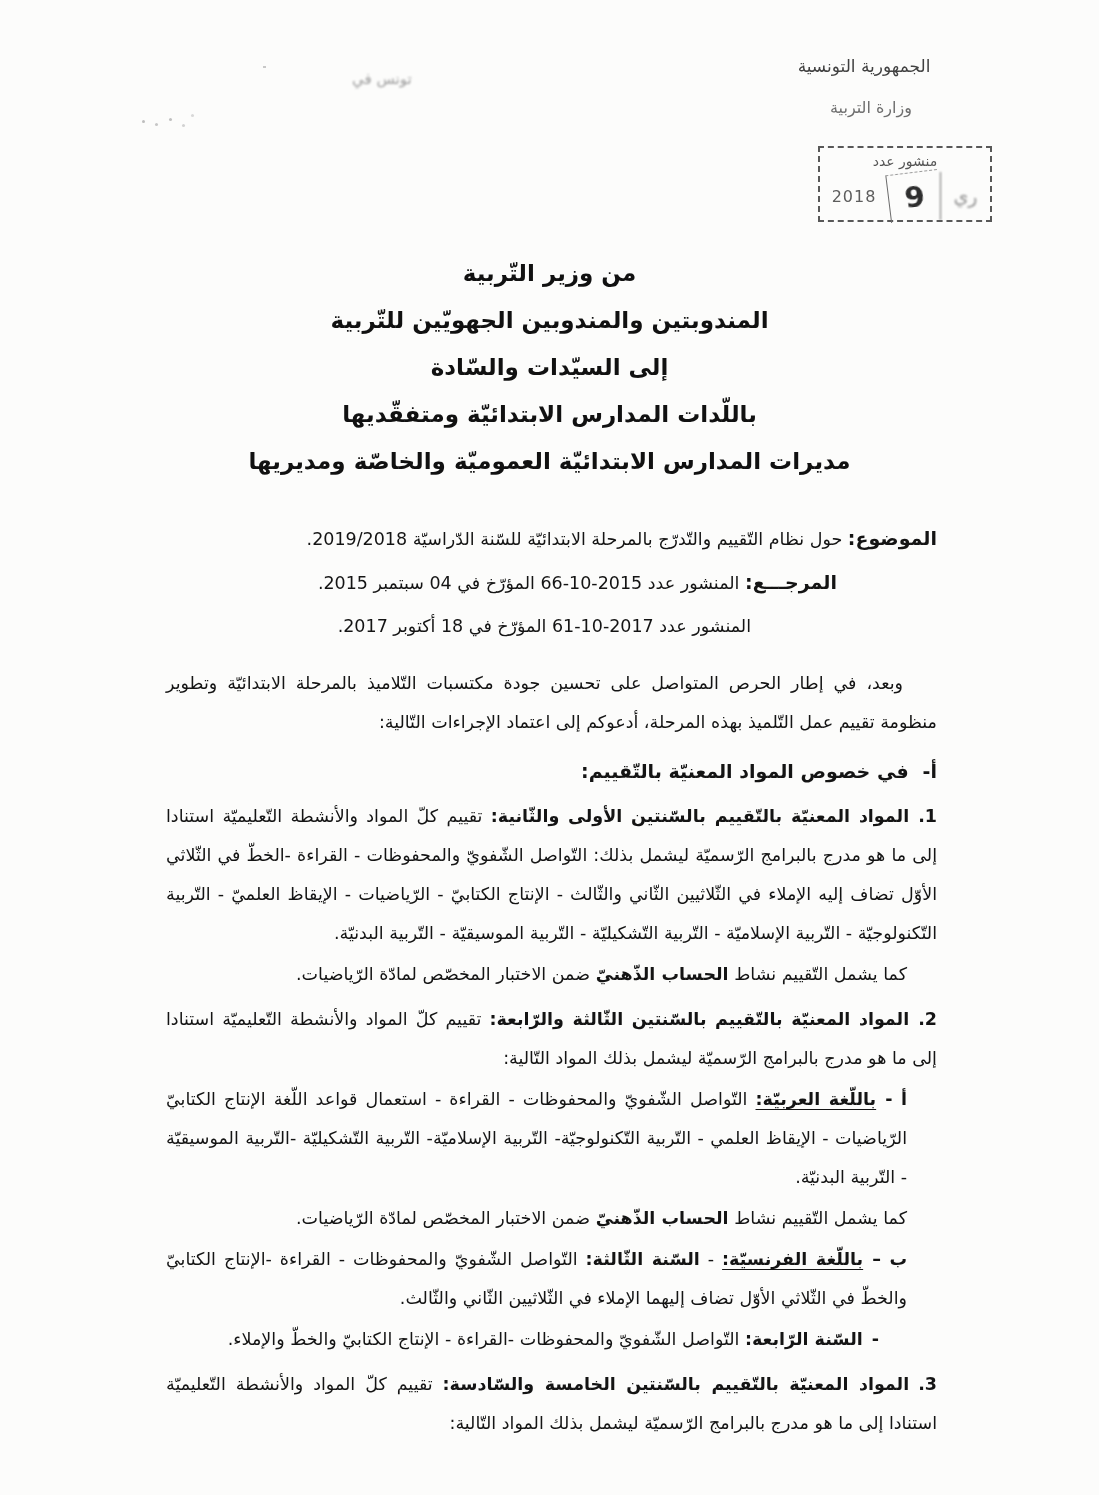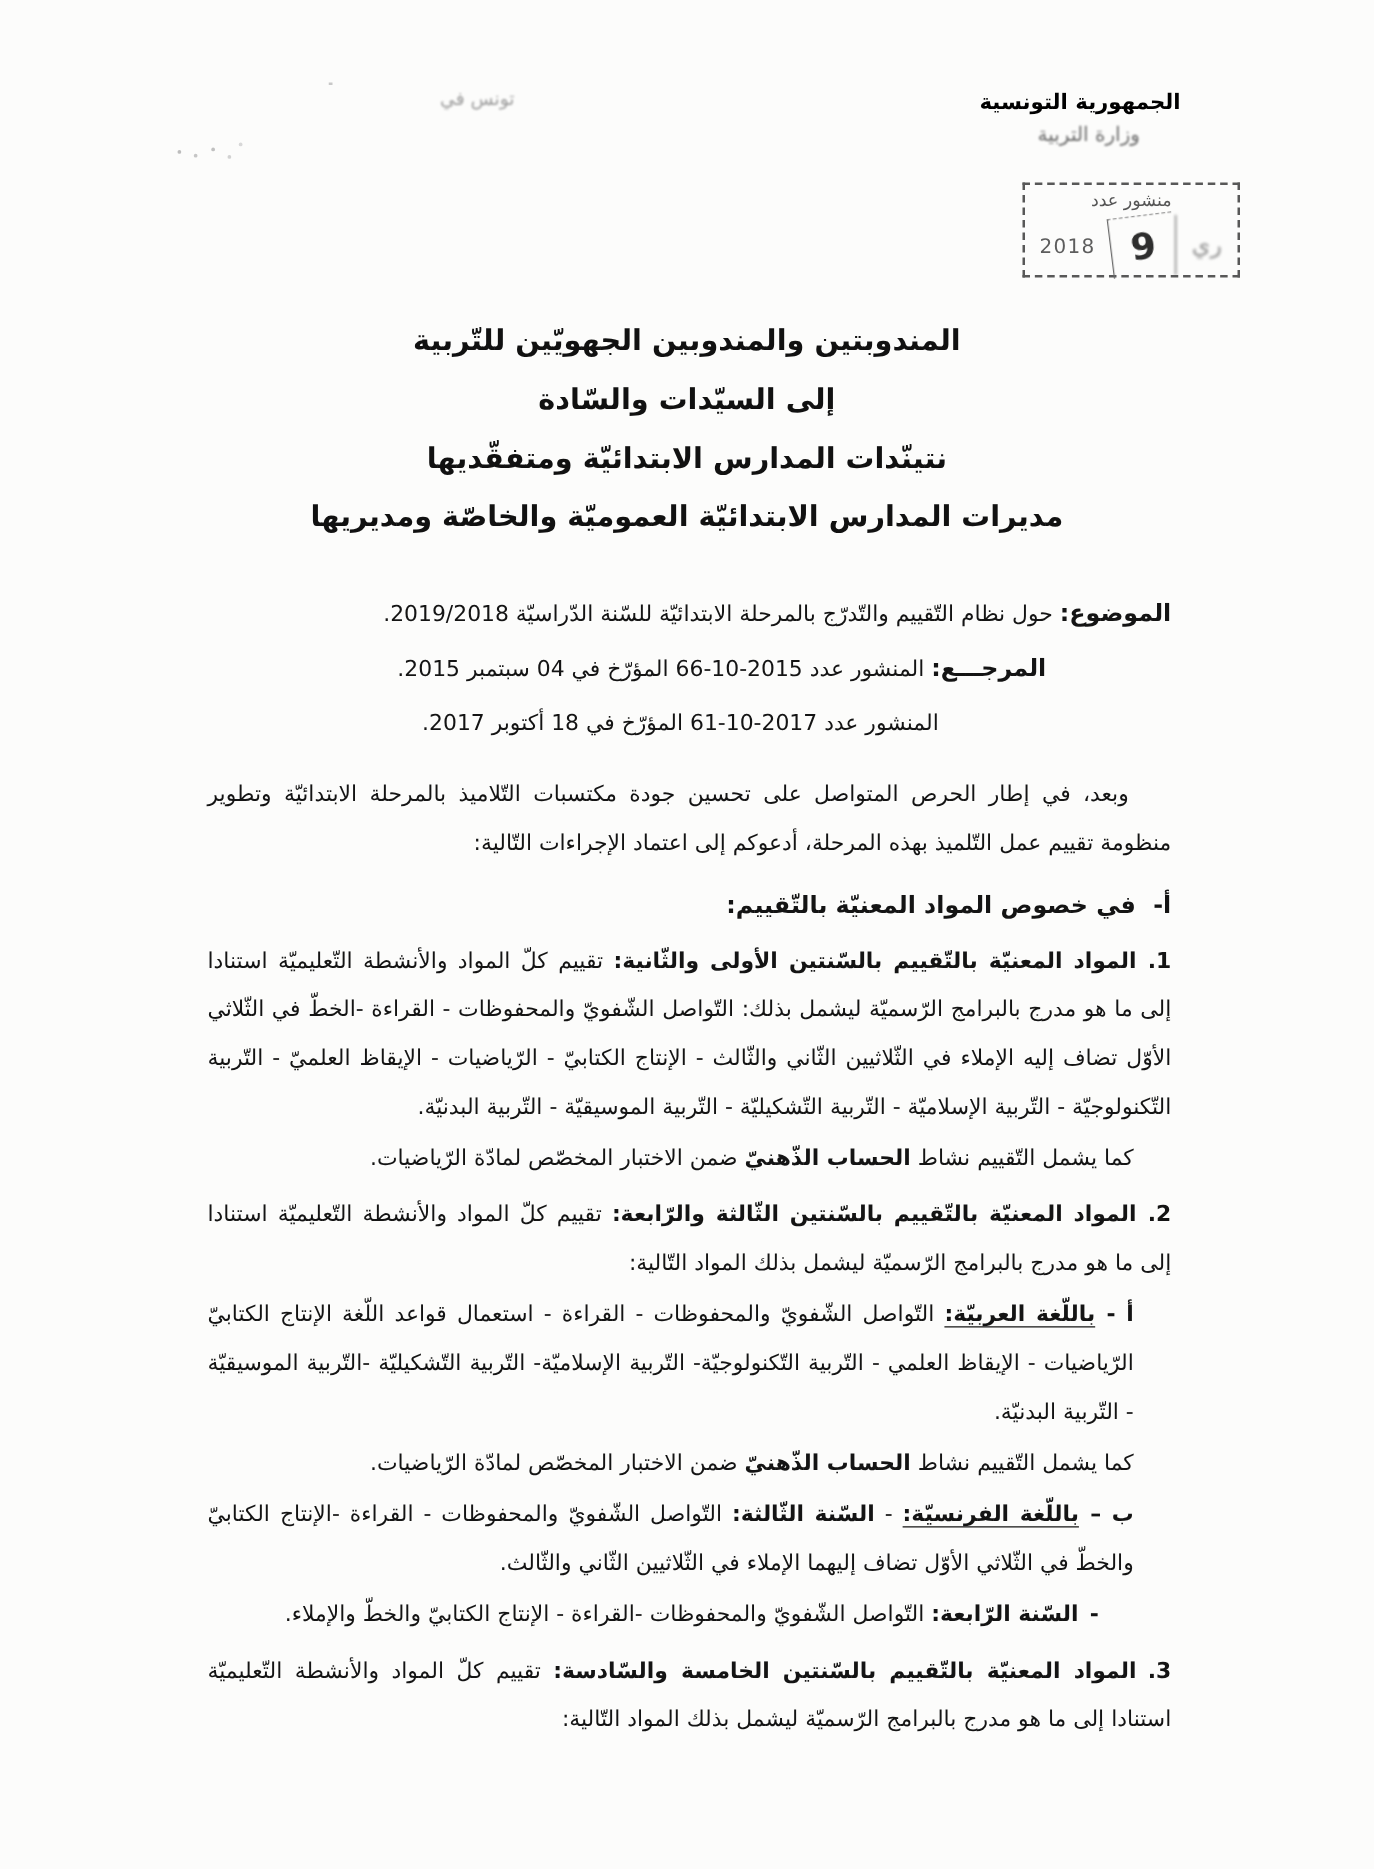--- a/index.html
+++ b/index.html
@@ -9,22 +9,22 @@
     margin:0 auto;
     background:#fcfcfb;
     color:#161616;
     font-family:"DejaVu Sans", sans-serif;
     direction:rtl;
     overflow:hidden;
   }
   
   .hdr-republic{
     position:absolute;top:56px;right:100px;width:270px;
-    text-align:center;font-size:17px;font-weight:bold;color:#000000;
-    filter:blur(0.5px);letter-spacing:1px;margin-top:16px;
+    text-align:center;font-size:17px;font-weight:normal;color:#404040;
+    filter:blur(0.5px);letter-spacing:1px;
   }
   .hdr-ministry{
     position:absolute;top:98px;right:78px;width:300px;
     text-align:center;font-size:16px;color:#6e6e6e;
     filter:blur(0.7px);letter-spacing:7px;
   }
   .place-line{
     position:absolute;top:70px;left:352px;
     font-size:15px;color:#9d9d9d;filter:blur(0.9px);letter-spacing:3px;
   }
@@ -89,23 +89,24 @@
   <div class="stamp">
     <div class="stamp-title">منشور عدد</div>
     <div class="stamp-row">
       <div class="cell c-hand">ري</div>
       <div class="cell c-num">9</div>
       <div class="cell c-year">2018</div>
     </div>
   </div>
 
   <div class="title-block">
+    <div class="title-line">من وزير التّربية</div>
     <div class="title-line">المندوبتين والمندوبين الجهويّين للتّربية</div>
     <div class="title-line">إلى السيّدات والسّادة</div>
-    <div class="title-line">نتينّدات المدارس الابتدائيّة ومتفقّديها</div>
+    <div class="title-line">باللّدات المدارس الابتدائيّة ومتفقّديها</div>
     <div class="title-line">مديرات المدارس الابتدائيّة العموميّة والخاصّة ومديريها</div>
   </div>
 
   <div class="meta">
     <p><span class="lbl">الموضوع:</span><span> حول نظام التّقييم والتّدرّج بالمرحلة الابتدائيّة للسّنة الدّراسيّة 2019/2018.</span></p>
     <p class="ref1"><span class="lbl">المرجـــع:</span><span> المنشور عدد 2015-10-66 المؤرّخ في 04 سبتمبر 2015.</span></p>
     <p class="ref2">المنشور عدد 2017-10-61 المؤرّخ في 18 أكتوبر 2017.</p>
   </div>
 
   <div class="body">

